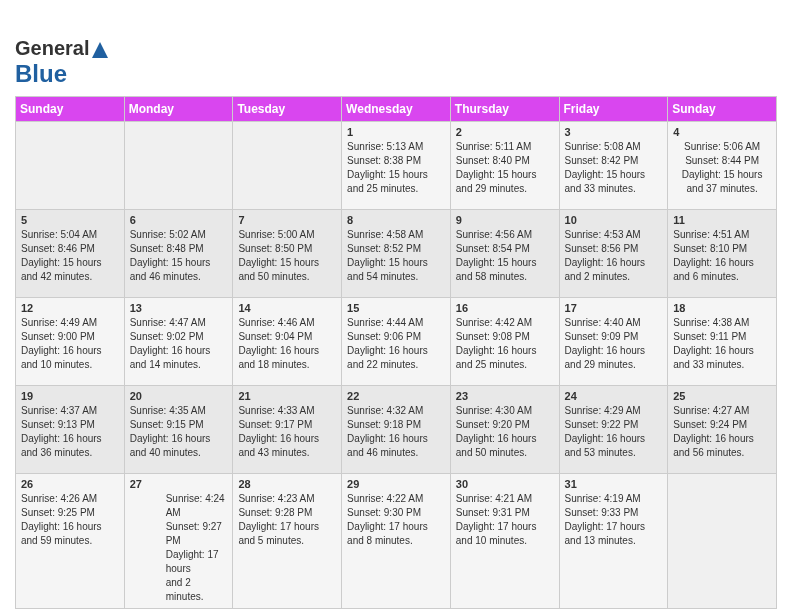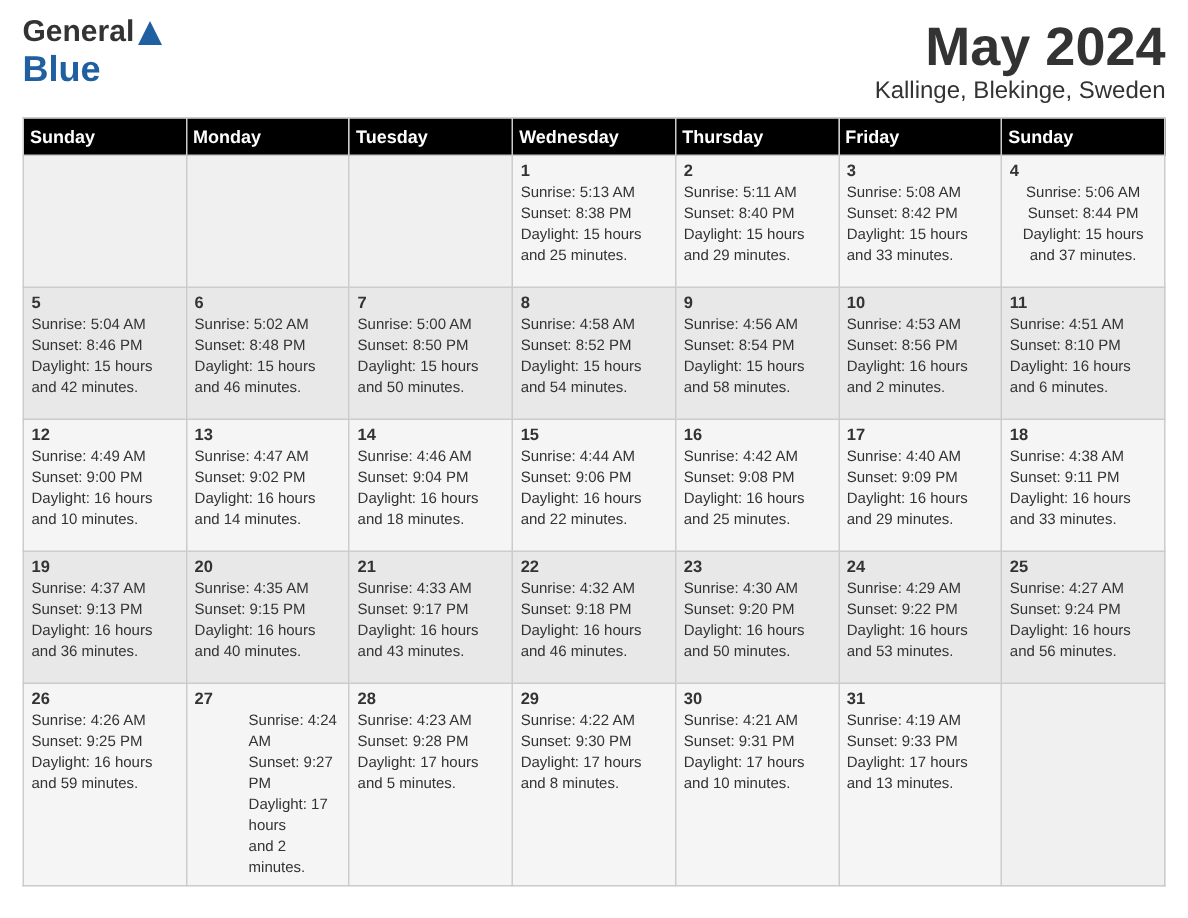--- a/index.html
+++ b/index.html
@@ -11,20 +11,21 @@
     }
     .page {
       width: 792px;
       padding: 10px 15px;
     }
     .header {
       display: flex;
       justify-content: space-between;
       align-items: flex-start;
       margin-bottom: 8px;
+      margin-top: 27px;
     }
     .logo {
       display: flex;
       align-items: center;
     }
     .title-block {
       text-align: right;
     }
     .month-title {
       font-size: 36px;
@@ -34,21 +35,21 @@
     .location {
       font-size: 16px;
       color: #333;
     }
     table {
       width: 100%;
       border-collapse: collapse;
       table-layout: fixed;
     }
     thead tr {
-      background-color: #000000;
+      background-color: #d946ef;
       color: white;
     }
     thead th {
       padding: 5px 4px;
       font-size: 12px;
       font-weight: bold;
       text-align: left;
       border: 1px solid #ccc;
     }
     tbody tr {
@@ -89,24 +90,20 @@
   <div class="header">
     <div class="logo">
       <div>
         <div style="font-size:20px; font-weight:bold; line-height:1.15;">
           <span style="color:#333;">General</span><svg width="20" height="20" viewBox="0 0 20 20" style="display:inline-block; vertical-align:middle; margin: 0 1px;">
             <polygon points="10,2 18,18 2,18" fill="#2060a0"></polygon>
           </svg>
         </div>
         <div style="font-size:24px; font-weight:bold; color:#2060a0; line-height:1.15;">Blue</div>
       </div>
-    </div>
-    <div class="title-block">
-      <div class="month-title">May 2024</div>
-      <div class="location">Kallinge, Blekinge, Sweden</div>
     </div>
   </div>
 
   <table>
     <thead>
       <tr>
         <th>Sunday</th>
         <th>Monday</th>
         <th>Tuesday</th>
         <th>Wednesday</th>

